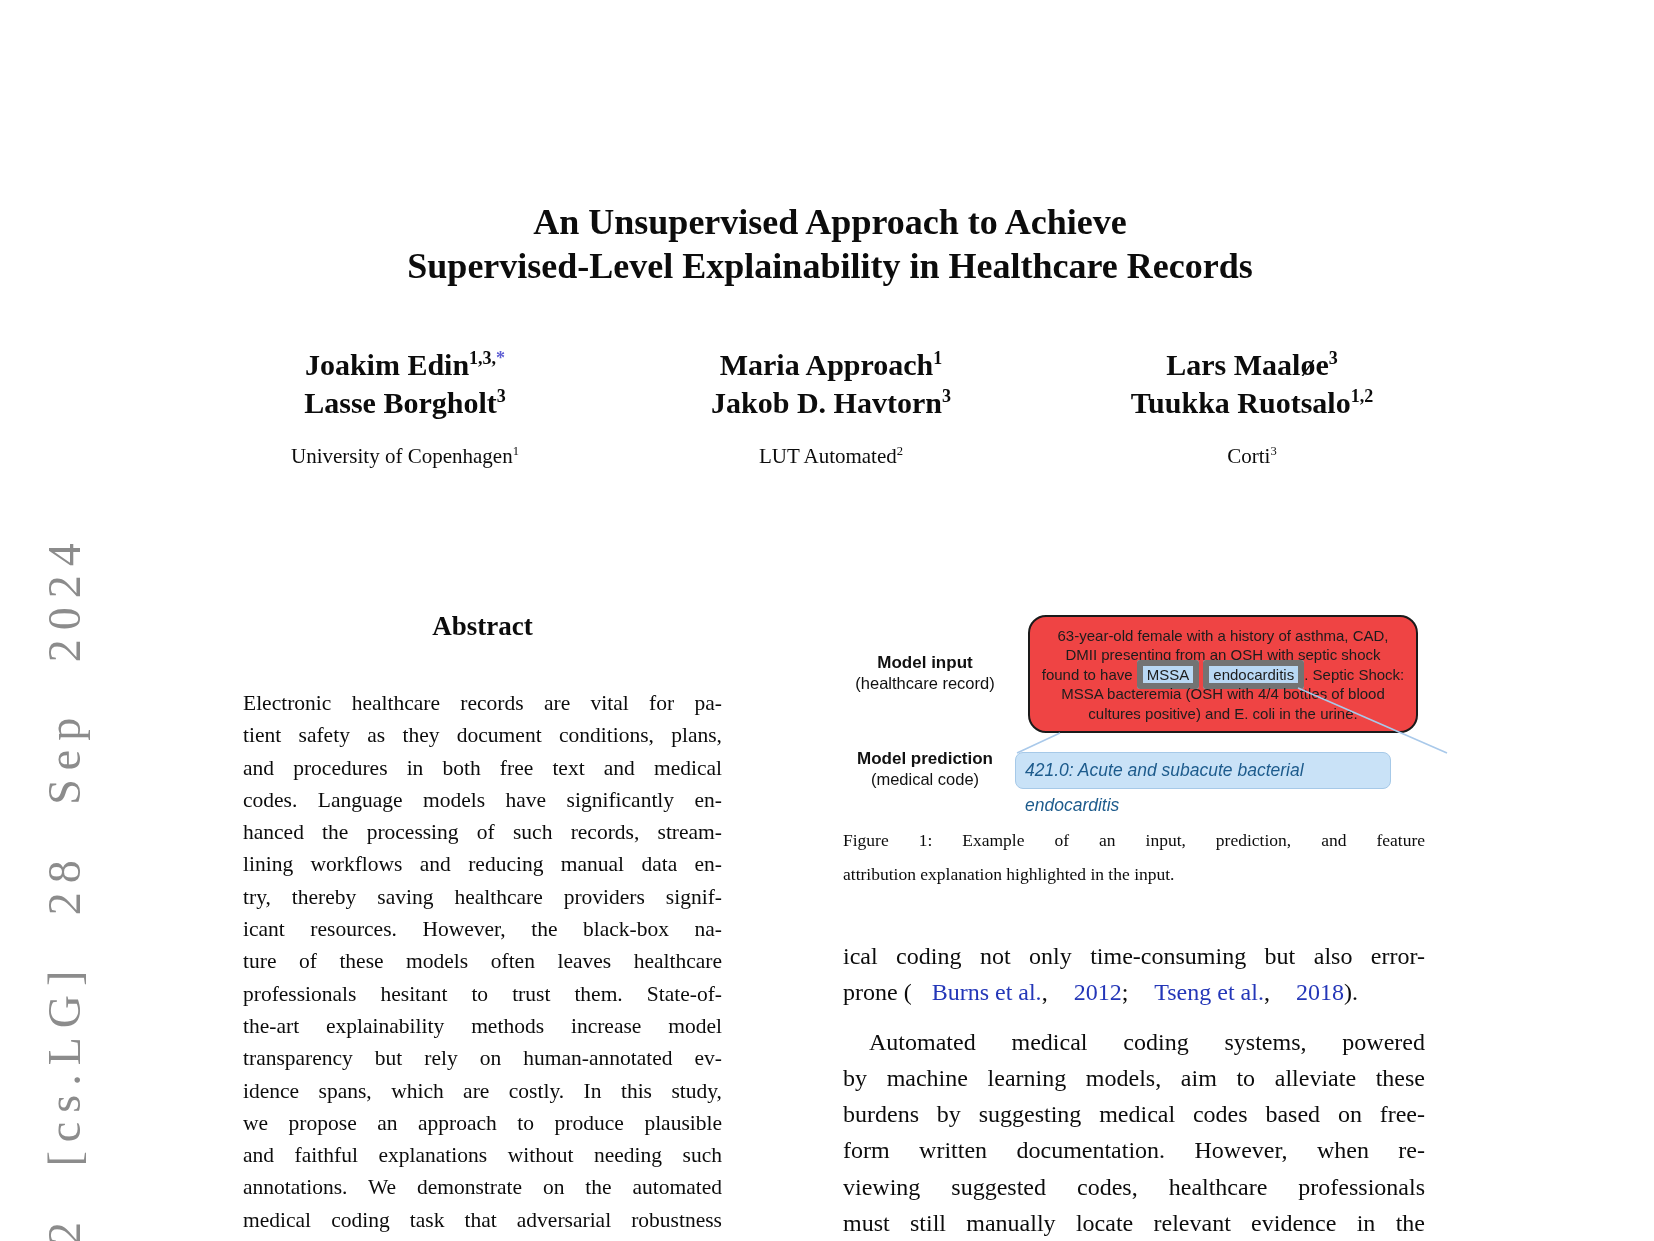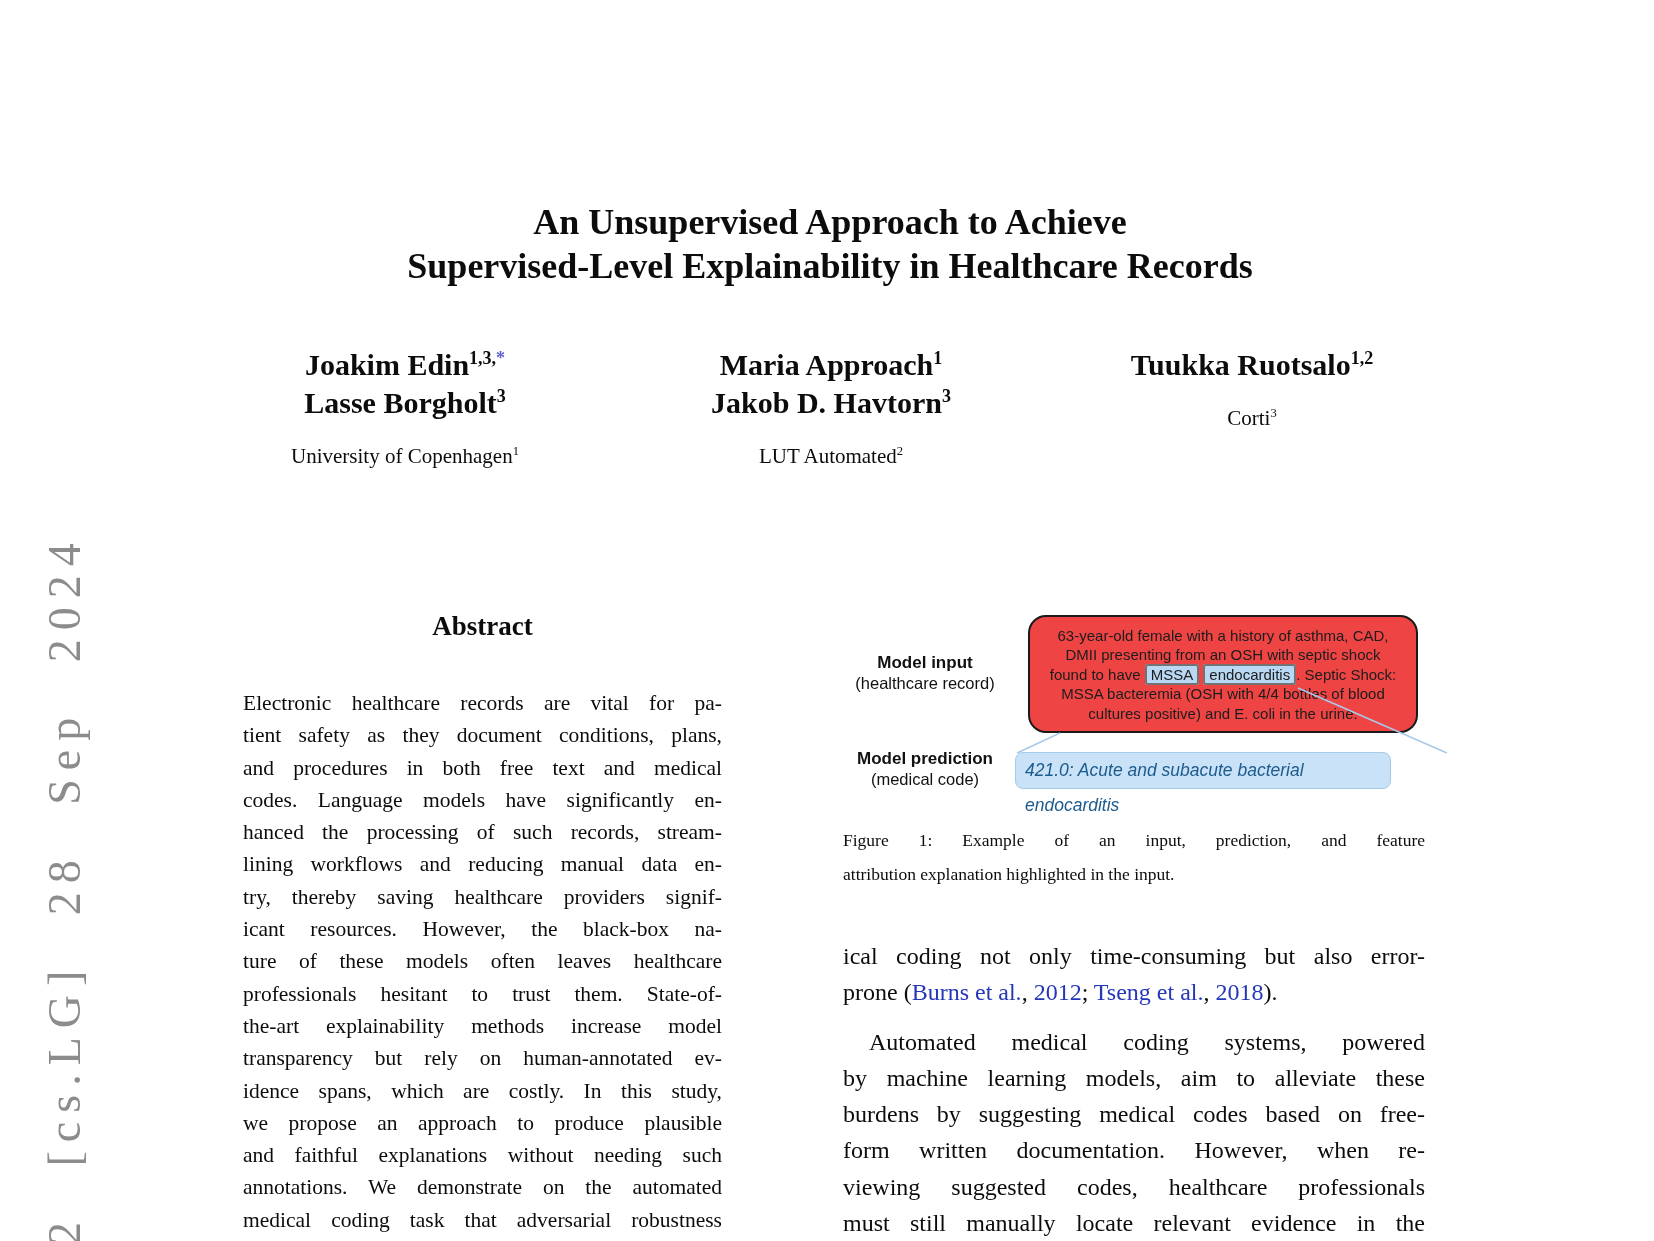--- a/index.html
+++ b/index.html
@@ -34,35 +34,35 @@
   .jline { text-align:justify; text-align-last:justify; white-space:normal; }
 
   
   .fig-label { position:absolute; width:210px; left:820px; text-align:center;
     font-family:"Liberation Sans", sans-serif; font-size:16.5px; line-height:21px; color:#111; }
   .fig-label .lab-bold { font-weight:bold; font-size:17px; }
   .input-box { position:absolute; left:1028px; top:615px; width:390px; height:118px;
     border:2px solid #1a1a1a; border-radius:18px; background:#ef4444;
     padding-top:9px; text-align:center;
     font-family:"Liberation Sans", sans-serif; font-size:15px; line-height:19.4px; color:#1c1c1c; }
-  .hl { background:#b9d8f4; border:2px solid #737373; border-radius:3px; padding:0 4px;
+  .hl { background:#b9d8f4; border:6px solid #737373; border-radius:3px; padding:0 4px;
     font-style:normal; color:inherit; }
   .hl-gap { margin-right:4px; }
   .connectors { position:absolute; left:1000px; top:678px; width:470px; height:80px; }
   .prediction-box { position:absolute; left:1015px; top:752px; width:376px; height:37px;
     background:#c9e2f7; border:1px solid #a6c9e8; border-radius:8px;
     font-family:"Liberation Sans", sans-serif; font-style:italic; font-size:17.5px;
     color:#1d5b8c; line-height:35px; padding-left:9px; }
   .fig-caption { position:absolute; left:843px; top:824px; width:582px;
     font-size:17.5px; line-height:33.5px; }
 
   
   .right-col { position:absolute; left:843px; top:938px; width:582px;
     font-size:24px; line-height:36.3px; }
-  .cite { color:#2437b8; }
+  .cite { color:#2437b8;margin-left:20px; }
   .para2 { margin-top:13px; }
   .para2 .pline:first-child { text-indent:26px; }
   .pline { text-align:justify; text-align-last:justify; }
   .plain-line { text-align:left; }
 </style>
 </head>
 <body>
 
 <div class="page">
 
@@ -91,20 +91,23 @@
     </div>
     <div class="author-line">
       <span>Jakob D. Havtorn</span><sup class="s"><span>3</span></sup>
     </div>
     <div class="affil-line">
       <span>LUT Automated</span><sup class="s">2</sup>
     </div>
   </div>
 
   <div class="author-col" style="left:1252px;">
+    <div class="author-line">
+      <span>Lars Maaløe</span><sup class="s"><span>3</span></sup>
+    </div>
     <div class="author-line">
       <span>Tuukka Ruotsalo</span><sup class="s"><span>1,2</span></sup>
     </div>
     <div class="affil-line">
       <span>Corti</span><sup class="s">3</sup>
     </div>
   </div>
 
   <div class="abstract-heading">Abstract</div>
   <div class="abstract-body">

